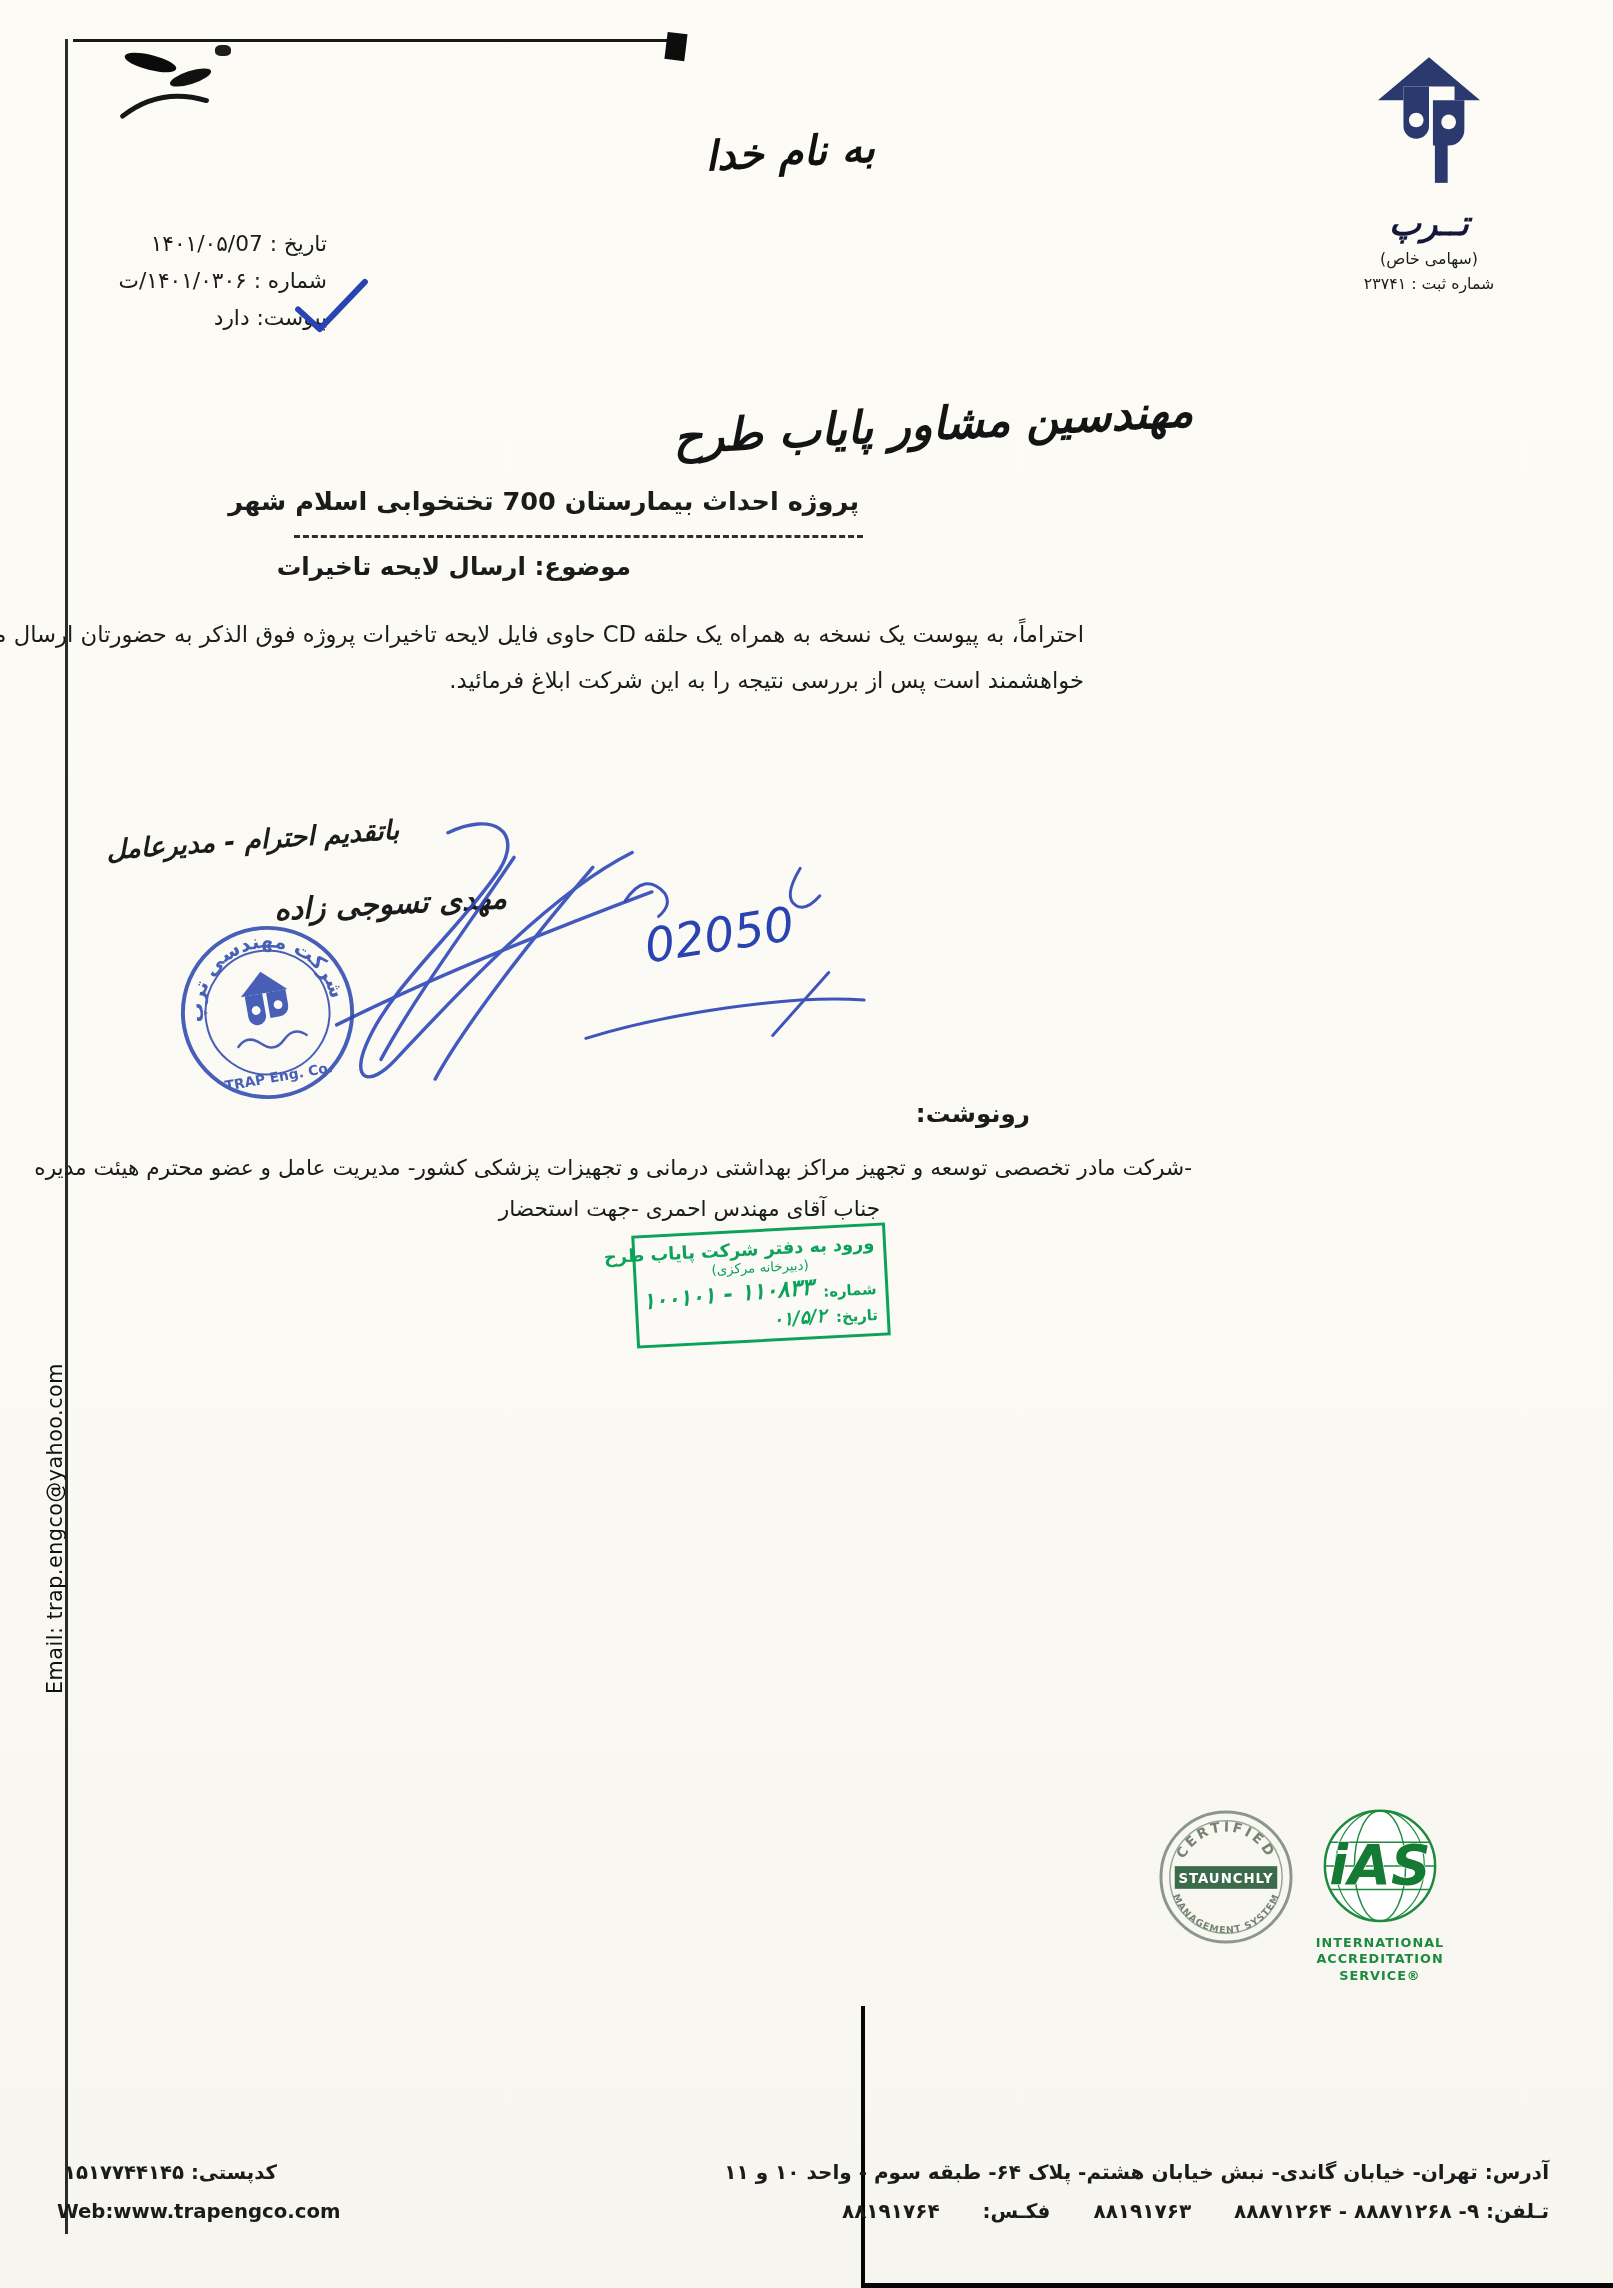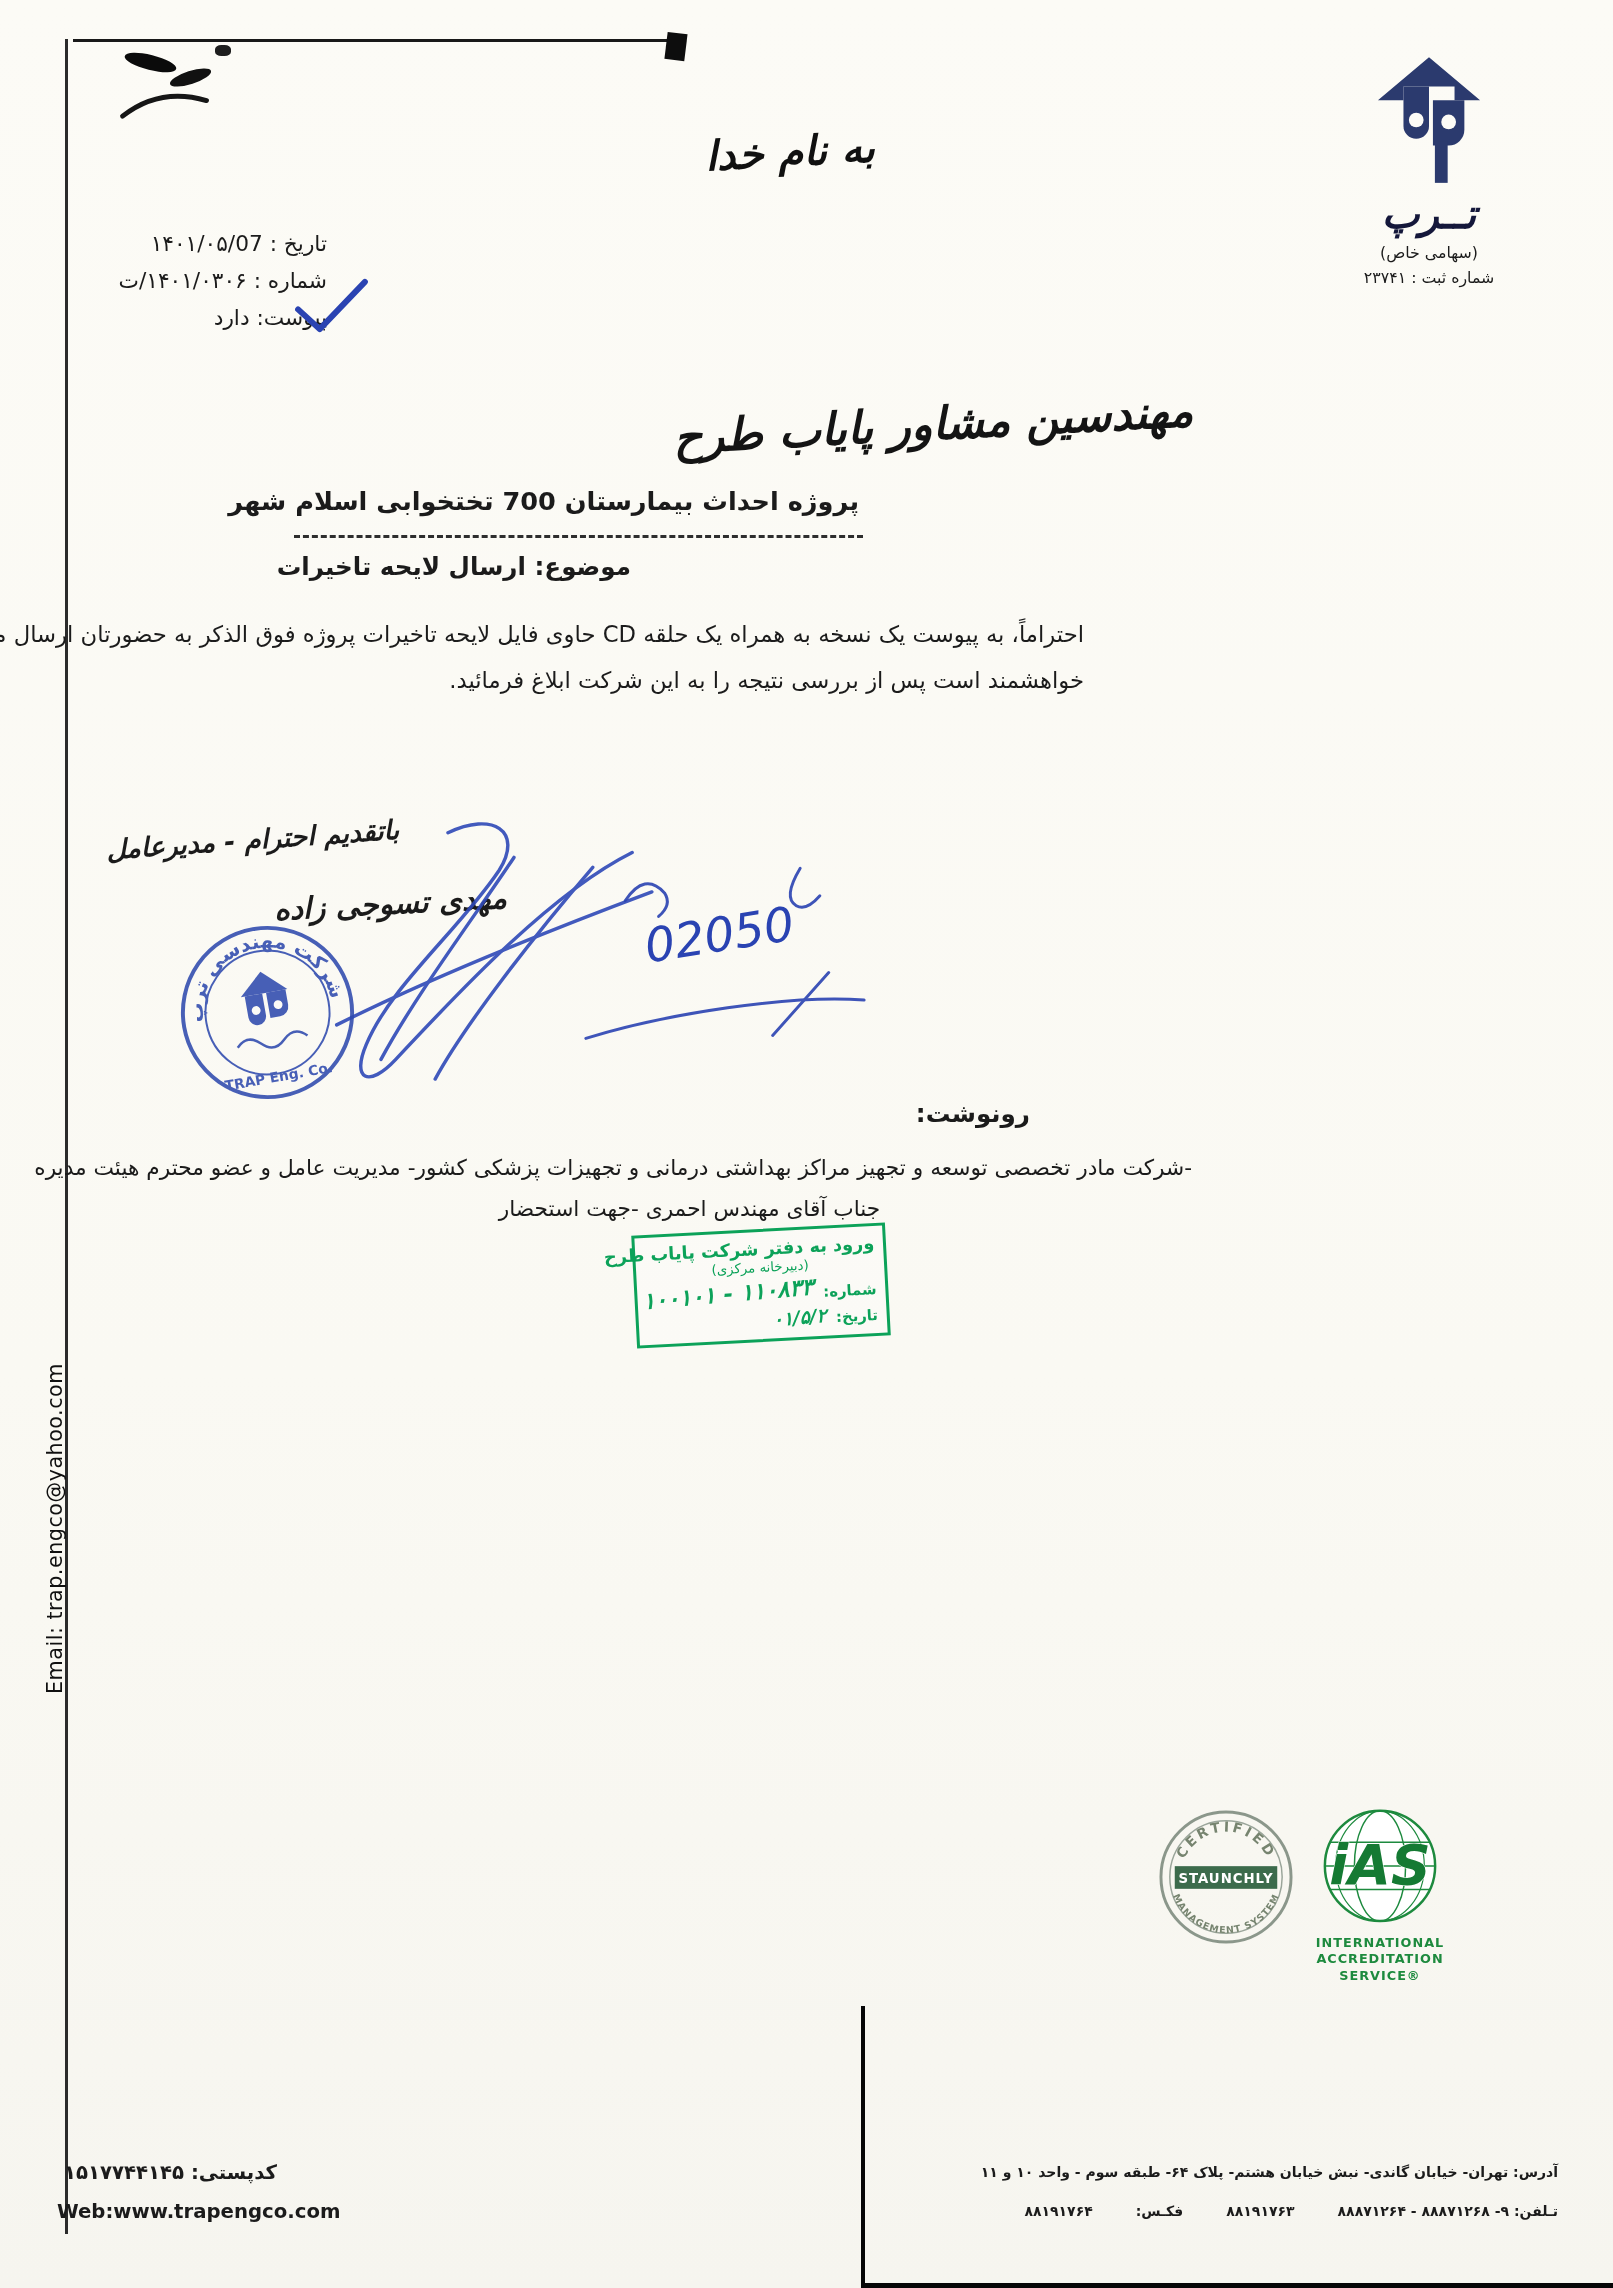--- a/index.html
+++ b/index.html
@@ -21,21 +21,21 @@
   .art-left-line { left:65px; top:39px; width:3px; height:2195px; background:#2b2b2b; }
   .art-blob1 { left:124px; top:55px; width:53px; height:14.8px; background:#0b0b0b; border-radius:50%; transform:rotate(14deg); }
   .art-blob2 { left:169px; top:71px; width:43px; height:12.8px; background:#111; border-radius:50%; transform:rotate(-18deg); }
   .art-blob3 { left:215px; top:45px; width:15.8px; height:10.8px; background:#1e1e1e; border-radius:40%; }
   .art-bottom-vline { left:861px; top:2006px; width:3.9px; height:283px; background:#060606; }
   .art-bottom-hline { left:861px; top:2283px; width:753px; height:4.9px; background:#060606; }
 
   
   .bismillah { left:662px; top:128px; width:256px; font-size:41px; text-align:center; transform:rotate(-3deg); color:#101010; }
   .logo-block { left:1357px; top:55px; width:144px; text-align:center; }
-  .logo-name { font-size:40px; font-weight:bold; font-style:italic; margin-top:2px; color:#14173a; }
+  .logo-name { font-size:34px; font-weight:bold; font-style:italic; margin-top:14px; color:#14173a; }
   .logo-type { font-size:15.8px; margin-top:6px; }
   .logo-reg  { font-size:15.8px; margin-top:6px; }
   .meta { right:1287px; top:225px; text-align:right; font-size:21.7px; line-height:37px; }
   .check-svg { left:290px; top:276px; }
 
   .recipient { right:422px; top:384px; font-size:45px; transform:rotate(-3deg); transform-origin:right top; color:#141414; }
   .project-title { right:755px; top:486px; font-size:25.6px; font-weight:bold; }
   .dashed-divider { left:294px; top:535px; width:569px; border-top:3px dashed #2e2e2e; }
   .subject { right:983px; top:552px; font-size:24.6px; font-weight:bold; }
 
@@ -61,21 +61,21 @@
   .es-hand.small { font-size:18.7px; }
 
   
   .email-side {
     left:43px; top:1361px; height:333px; writing-mode:vertical-rl; transform:rotate(180deg);
     font-size:20.7px; color:#101010; letter-spacing:0.5px;
   }
 
   
   .footer-left { left:57px; top:2153px; width:227px; font-size:19.7px; font-weight:bold; line-height:39px;text-align:center; }
-  .footer-right { right:56px; top:2153px; text-align:left; font-size:14px; font-weight:bold; line-height:39px; }
+  .footer-right { right:65px; top:2153px; text-align:left; font-size:20px; font-weight:bold; line-height:39px; }
   .phone-row { display:flex; direction:rtl; gap:43px; justify-content:flex-start; }
 
   .seal-blue { left:177px; top:922px; }
   .staunchly { left:1158px; top:1809px; }
   .ias { left:1302px; top:1799px; }
 </style>
 </head>
 <body>
 
 <div class="page">

